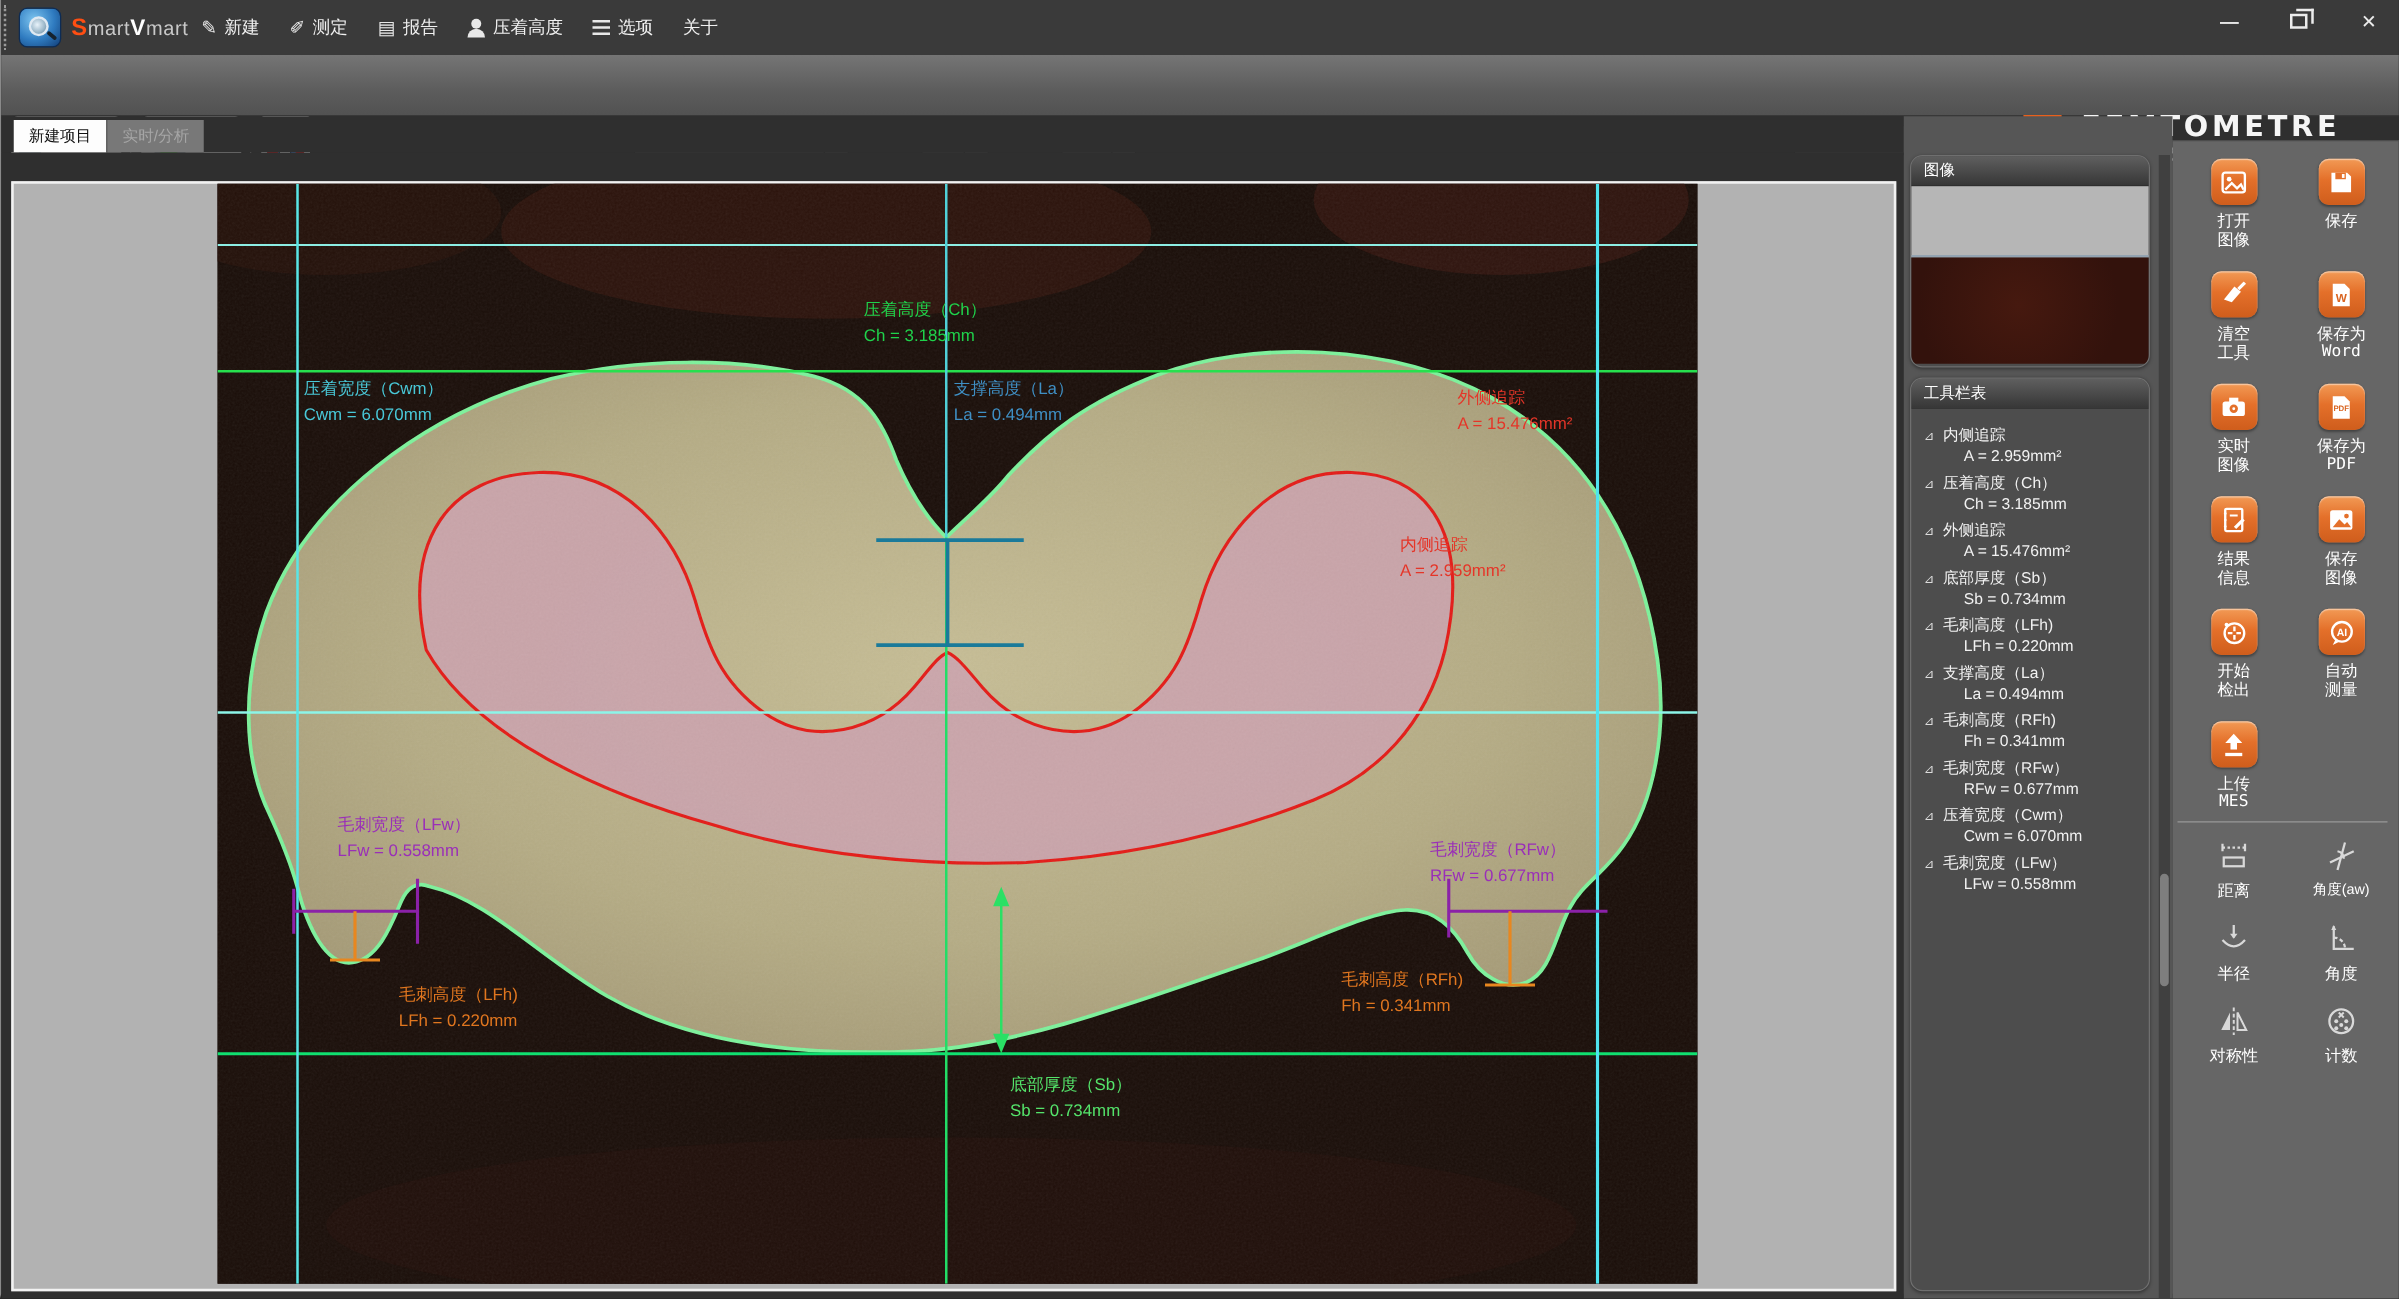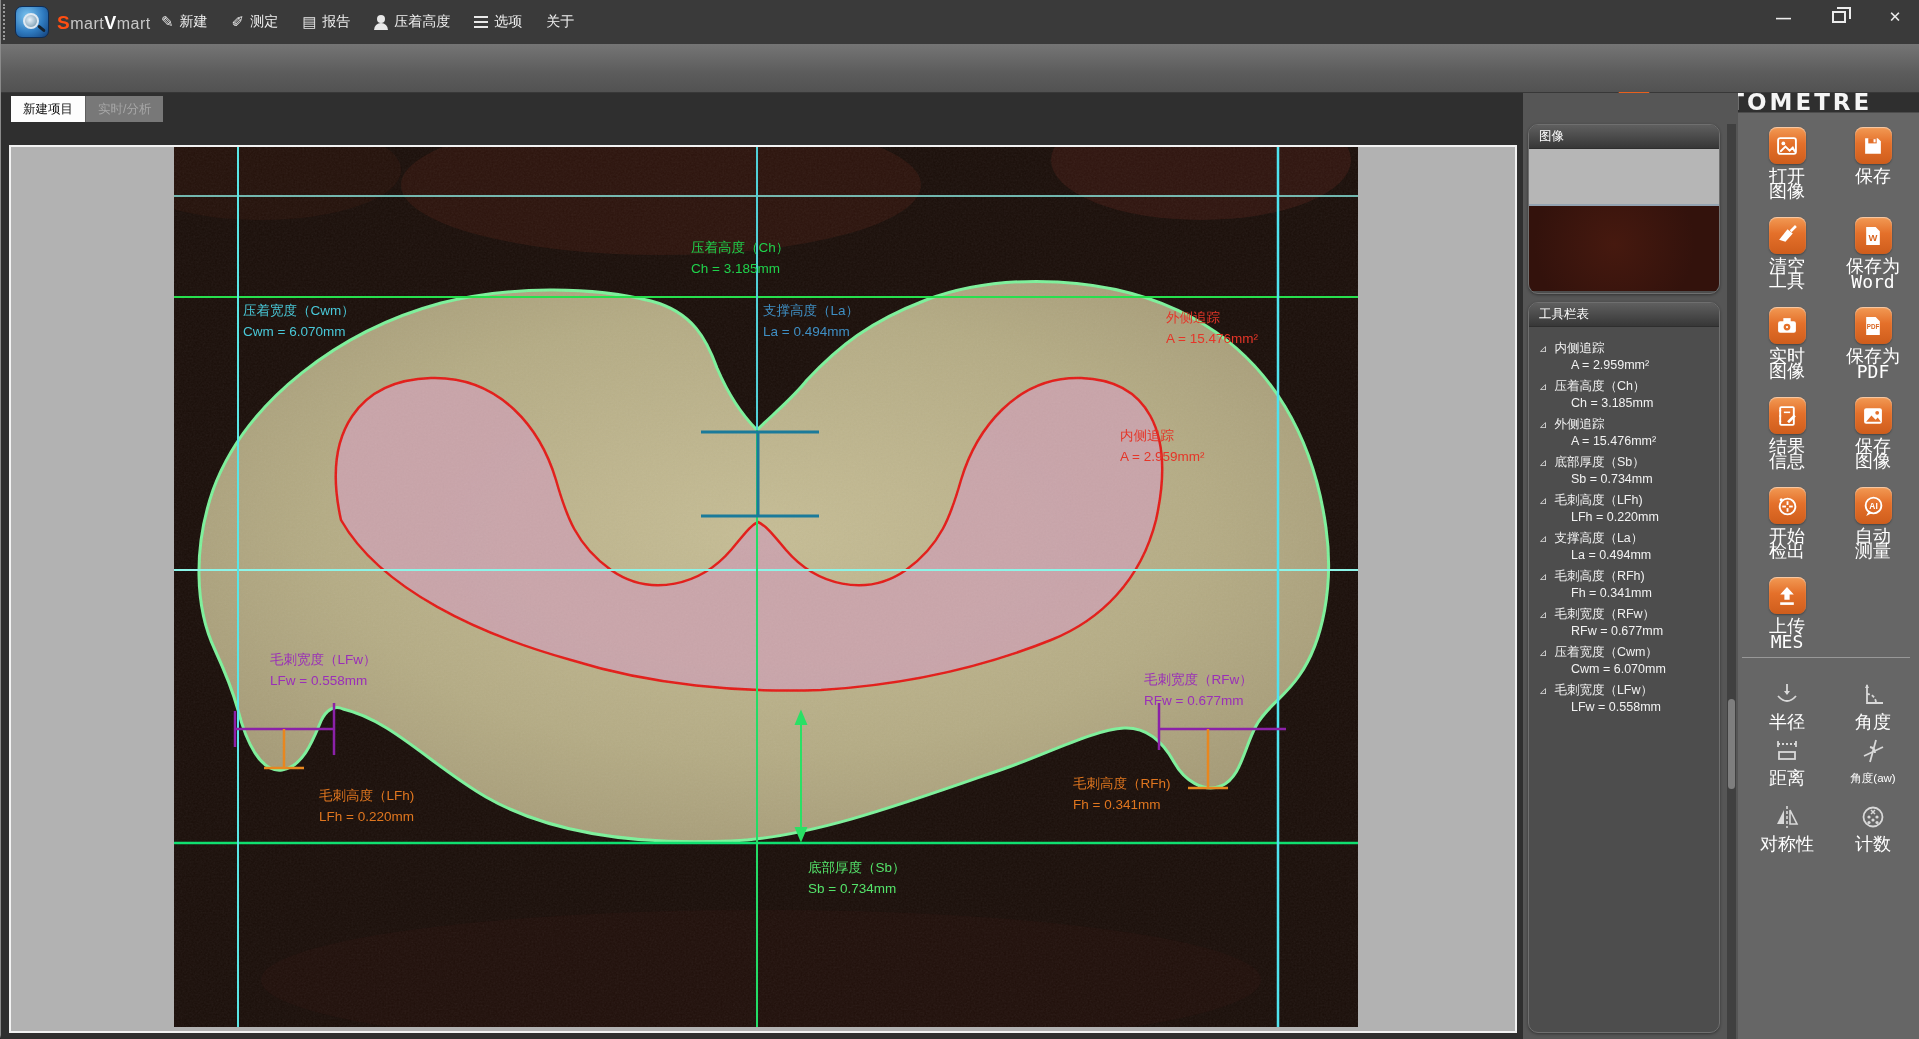--- a/index.html
+++ b/index.html
@@ -102,21 +102,21 @@
   #side-scroll .hd { position:absolute; left:1px; top:575px; width:7px; height:90px; background:#7e7e7e; border-radius:4px;}
 
   
   #action-col { left:1737px; top:112px; width:182px; height:927px; background:#666666; border-top:1px solid #4c4c4c;}
   .act-row { display:flex; padding-left:6px; }
   .act-cell { width:86px; display:flex; flex-direction:column; align-items:center; }
   .orange-ico { width:37px; height:37px; border-radius:8px;
      background:linear-gradient(#f29a55,#e4702a 45%,#cf5d1c);
      box-shadow:inset 0 1px 1px rgba(255,255,255,.5), 0 1px 2px rgba(0,0,0,.35);
      display:flex; align-items:center; justify-content:center; }
-  .act-lbl { margin-top:5px; color:#fff; font-size:18px; line-height:15px; text-align:center; }
+  .act-lbl { margin-top:5px; color:#fff; font-size:13px; line-height:15px; text-align:center; }
   #act-divider { margin:8px 10px 6px 4px; height:1px; background:#989898; }
   .gray-ico { width:30px; height:30px; display:flex; align-items:center; justify-content:center; }
 
   svg text { font-family:"Liberation Sans", sans-serif; }
 </style>
 </head>
 <body>
 
 <div id="window">
 
@@ -617,43 +617,20 @@
         <div class="act-lbl">
             <div>上传</div>
             <div style="font-family:'DejaVu Sans Mono',monospace;">MES</div>
           </div>
       </div>
       <div class="act-cell"></div>
     </div>
 
     <div id="act-divider"></div>
 
-    <div class="act-row" style="padding-top:16px;">
-      <div class="act-cell">
-        <span class="gray-ico">
-          <svg width="26" height="26" viewBox="0 0 26 26" stroke="#d9d9d9" fill="none" stroke-width="1.8">
-              <line x1="13" y1="2" x2="13" y2="12"></line>
-              <path d="M10 9 L13 13 L16 9" fill="#d9d9d9" stroke="none"></path>
-              <path d="M4 14 Q13 24 22 14"></path>
-            </svg>
-        </span>
-        <div class="act-lbl">半径</div>
-      </div>
-      <div class="act-cell">
-        <span class="gray-ico">
-          <svg width="26" height="26" viewBox="0 0 26 26" stroke="#d9d9d9" fill="none" stroke-width="1.8">
-              <path d="M7 3 V21 H23"></path>
-              <path d="M7 12 A 9 9 0 0 1 16 21" stroke-dasharray="3 2"></path>
-              <path d="M5 6 L7 2 L9 6" fill="#d9d9d9" stroke="none"></path>
-            </svg>
-        </span>
-        <div class="act-lbl">角度</div>
-      </div>
-    </div>
-
     <div class="act-row" style="padding-top:6px;">
       <div class="act-cell">
         <span class="gray-ico">
           <svg width="26" height="26" viewBox="0 0 26 26" stroke="#d9d9d9" fill="none" stroke-width="1.8">
               <line x1="4" y1="3" x2="4" y2="9"></line>
               <line x1="22" y1="3" x2="22" y2="9"></line>
               <line x1="4" y1="6" x2="22" y2="6" stroke-dasharray="2 2"></line>
               <rect x="5" y="14" width="16" height="7"></rect>
             </svg>
         </span>
@@ -661,20 +638,43 @@
       </div>
       <div class="act-cell">
         <span class="gray-ico">
           <svg width="26" height="26" viewBox="0 0 26 26" stroke="#d9d9d9" fill="none" stroke-width="1.8">
               <line x1="4" y1="18" x2="23" y2="9"></line>
               <line x1="16" y1="2" x2="10" y2="24"></line>
               <path d="M10 9 Q15 10 15 15"></path>
             </svg>
         </span>
         <div class="act-lbl" style="font-size:11.5px;">角度(aw)</div>
+      </div>
+    </div>
+
+    <div class="act-row" style="padding-top:16px;">
+      <div class="act-cell">
+        <span class="gray-ico">
+          <svg width="26" height="26" viewBox="0 0 26 26" stroke="#d9d9d9" fill="none" stroke-width="1.8">
+              <line x1="13" y1="2" x2="13" y2="12"></line>
+              <path d="M10 9 L13 13 L16 9" fill="#d9d9d9" stroke="none"></path>
+              <path d="M4 14 Q13 24 22 14"></path>
+            </svg>
+        </span>
+        <div class="act-lbl">半径</div>
+      </div>
+      <div class="act-cell">
+        <span class="gray-ico">
+          <svg width="26" height="26" viewBox="0 0 26 26" stroke="#d9d9d9" fill="none" stroke-width="1.8">
+              <path d="M7 3 V21 H23"></path>
+              <path d="M7 12 A 9 9 0 0 1 16 21" stroke-dasharray="3 2"></path>
+              <path d="M5 6 L7 2 L9 6" fill="#d9d9d9" stroke="none"></path>
+            </svg>
+        </span>
+        <div class="act-lbl">角度</div>
       </div>
     </div>
 
     <div class="act-row" style="padding-top:16px;">
       <div class="act-cell">
         <span class="gray-ico">
           <svg width="26" height="26" viewBox="0 0 26 26">
               <polygon points="3,20 10,6 10,20" fill="#d9d9d9"></polygon>
               <polygon points="16,6 23,20 16,20" fill="none" stroke="#d9d9d9" stroke-width="1.6"></polygon>
               <line x1="13" y1="2" x2="13" y2="24" stroke="#d9d9d9" stroke-width="1.6" stroke-dasharray="3 2"></line>

